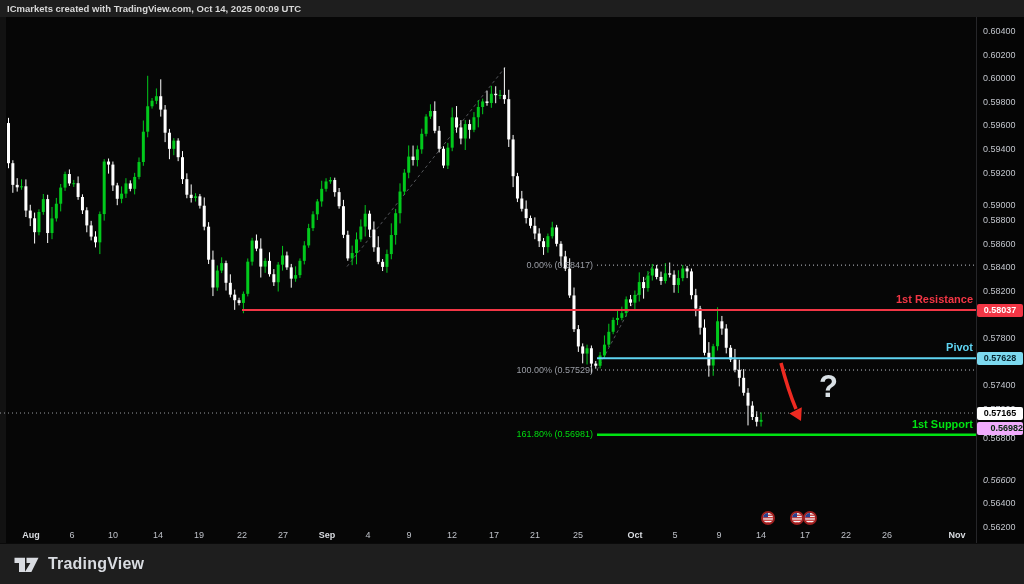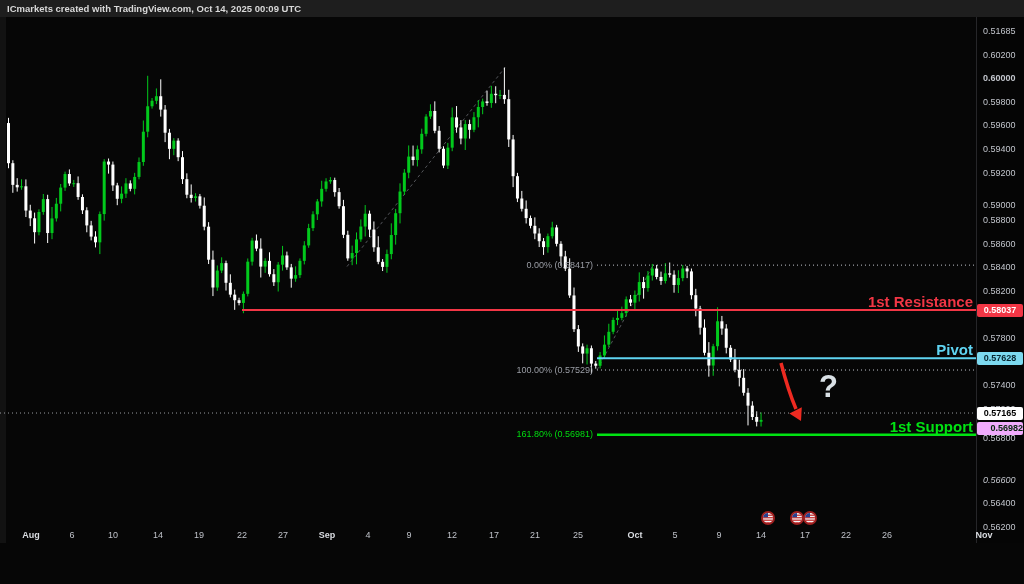--- a/index.html
+++ b/index.html
@@ -8,21 +8,21 @@
   .topbar{position:absolute;top:0;left:0;right:0;height:17px;background:#1e1e1e;
           color:#d9d9d9;font-size:9.5px;font-weight:bold;line-height:17px;padding-left:7px;}
   .left-strip{position:absolute;left:0;top:17px;width:6px;height:526px;background:#121212;}
   #chart-svg{position:absolute;left:0;top:0;}
   .y-axis{position:absolute;left:977px;top:17px;width:47px;height:526px;background:#050505;}
   .y-axis-border{position:absolute;left:976px;top:17px;height:526px;width:1px;background:#262629;}
   .y-tick{position:absolute;left:6px;font-size:9px;color:#c2c5cc;white-space:nowrap;}
   .x-axis{position:absolute;left:0;top:526px;width:976px;height:17px;}
   .x-tick{position:absolute;top:4px;transform:translateX(-50%);font-size:9px;color:#bfc2c9;}
   .x-tick.month{font-weight:bold;color:#dadde2;}
-  .lvl-label{position:absolute;right:51px;font-size:15px;font-weight:bold;text-align:right;white-space:nowrap;}
+  .lvl-label{position:absolute;right:51px;font-size:11px;font-weight:bold;text-align:right;white-space:nowrap;}
   .fib-label{position:absolute;right:431px;font-size:9px;text-align:right;white-space:nowrap;}
   .badge{position:absolute;right:1px;width:46px;height:13px;border-radius:2px;
          font-size:9px;font-weight:bold;text-align:center;line-height:13px;}
   .qmark{position:absolute;left:819px;top:369px;font-size:31px;font-weight:bold;color:#d9e1e6;}
   .footer{position:absolute;left:0;bottom:0;width:1024px;height:41px;background:#1e1e1e;
           border-top:1px solid #0a0a0a;display:flex;align-items:center;padding-left:13px;box-sizing:border-box;}
   .brand-text{color:#d9dce1;font-size:16px;font-weight:bold;margin-left:8px;letter-spacing:0.2px;}
 </style>
 </head>
 <body>
@@ -433,23 +433,23 @@
           <rect x="-5" y="-3.4" width="10" height="1.25" fill="#c62f2f"></rect>
           <rect x="-5" y="-0.9" width="10" height="1.25" fill="#c62f2f"></rect>
           <rect x="-5" y="1.6" width="10" height="1.25" fill="#c62f2f"></rect>
           <rect x="-5" y="4.1" width="10" height="1.25" fill="#c62f2f"></rect>
           <rect x="-5" y="-5" width="5" height="4.2" fill="#27418f"></rect>
         </g>
       </g>
     </svg>
 
   <div class="y-axis" id="y-axis">
-      <div class="y-tick" style="top: 8.90588px;">0.51685</div>
+      <div class="y-tick" style="top: 8.90588px;">0.60400</div>
       <div class="y-tick" style="top: 32.5294px;">0.60200</div>
-      <div class="y-tick" style="top: 56.1529px; font-weight: bold;">0.60000</div>
+      <div class="y-tick" style="top: 56.1529px;">0.60000</div>
       <div class="y-tick" style="top: 79.7765px;">0.59800</div>
       <div class="y-tick" style="top: 103.4px;">0.59600</div>
       <div class="y-tick" style="top: 127.024px;">0.59400</div>
       <div class="y-tick" style="top: 150.647px;">0.59200</div>
       <div class="y-tick" style="top: 183px;">0.59000</div>
       <div class="y-tick" style="top: 197.894px;">0.58800</div>
       <div class="y-tick" style="top: 221.518px;">0.58600</div>
       <div class="y-tick" style="top: 245.141px;">0.58400</div>
       <div class="y-tick" style="top: 268.765px;">0.58200</div>
       <div class="y-tick" style="top: 292.388px;">0.58000</div>
@@ -479,31 +479,38 @@
       <div class="x-tick" style="left: 494px;">17</div>
       <div class="x-tick" style="left: 535px;">21</div>
       <div class="x-tick" style="left: 578px;">25</div>
       <div class="x-tick month" style="left: 635px;">Oct</div>
       <div class="x-tick" style="left: 675px;">5</div>
       <div class="x-tick" style="left: 719px;">9</div>
       <div class="x-tick" style="left: 761px;">14</div>
       <div class="x-tick" style="left: 805px;">17</div>
       <div class="x-tick" style="left: 846px;">22</div>
       <div class="x-tick" style="left: 887px;">26</div>
-      <div class="x-tick month" style="left: 984px;">Nov</div>
+      <div class="x-tick month" style="left: 957px;">Nov</div>
     </div>
 
   <div id="overlay" style="position:absolute;left:0;top:0;width:1024px;height:584px;pointer-events:none;">
       <div class="lvl-label" style="top: 293.018px; color: rgb(242, 54, 69);">1st Resistance</div>
       <div class="badge" style="top: 303.518px; background: rgb(242, 54, 69); color: rgb(255, 255, 255);">0.58037</div>
       <div class="lvl-label" style="top: 341.328px; color: rgb(95, 212, 242);">Pivot</div>
       <div class="badge" style="top: 351.828px; background: rgb(124, 217, 239); color: rgb(7, 38, 48);">0.57628</div>
       <div class="lvl-label" style="top: 417.632px; color: rgb(0, 227, 18);">1st Support</div>
       <div class="badge" style="top: 422px; background: #f0abfc; color: rgb(4, 35, 10); text-align: right;">0.56982</div>
       <div class="badge" style="top: 406.516px; background: rgb(255, 255, 255); color: rgb(0, 0, 0);">0.57165</div>
       <div class="fib-label" style="top: 259.633px; color: rgb(155, 158, 166); margin-left: 35px;">0.00% (0.58417)</div>
       <div class="fib-label" style="top: 364.522px; color: rgb(155, 158, 166);">100.00% (0.57529)</div>
       <div class="fib-label" style="top: 429.25px; color: rgb(0, 220, 15);">161.80% (0.56981)</div>
     </div>
 
   <div class="qmark">?</div>
 
+  <div class="footer">
+    <svg width="27" height="21" viewBox="0 0 36 28">
+      <path d="M2 5 H16 V24 H8 V12 H2 Z" fill="#d9dce1"></path>
+      <path d="M18 5 H34 L24.5 24 H15.8 L23.2 12 H18 Z" fill="#d9dce1"></path>
+    </svg>
+    <span class="brand-text">TradingView</span>
+  </div>
 </div>
 
 </body></html>

